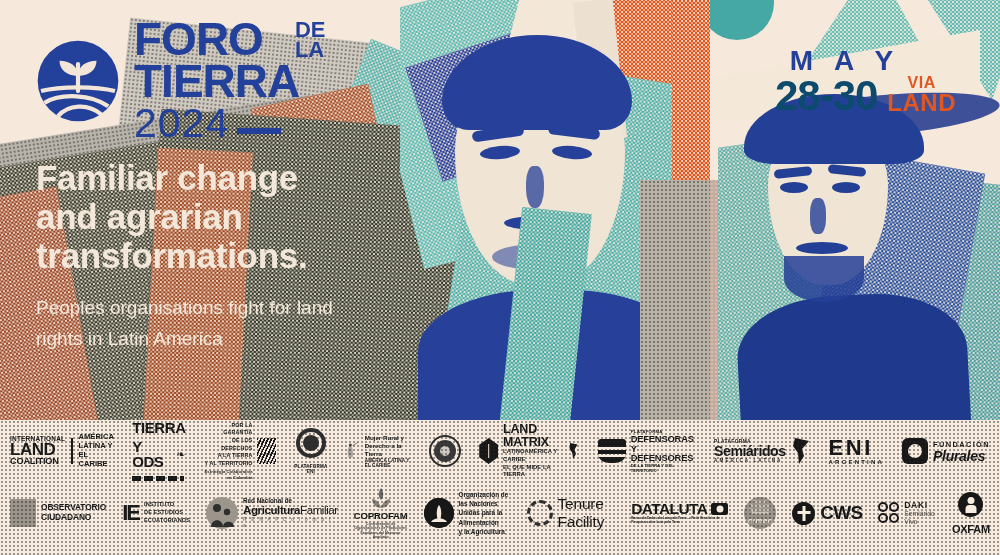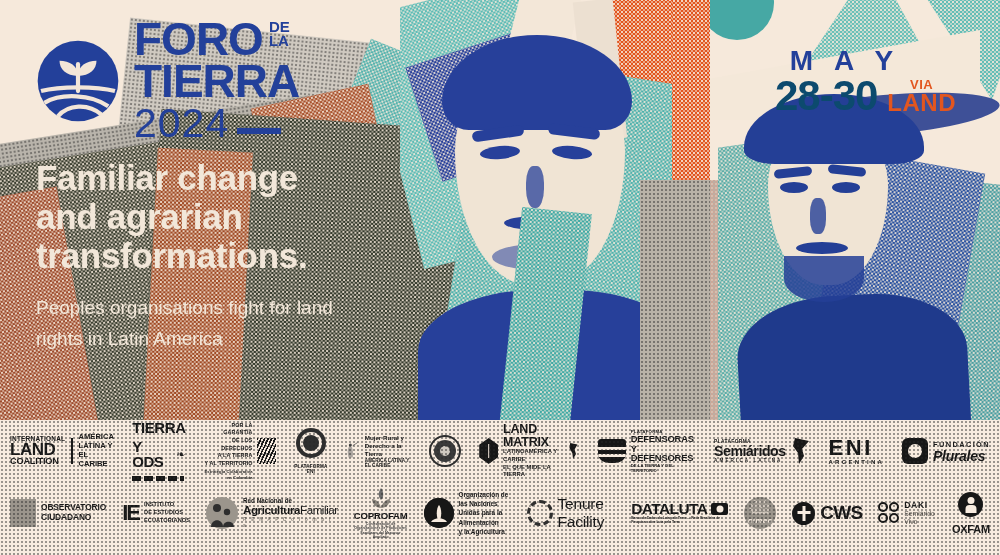--- a/index.html
+++ b/index.html
@@ -128,32 +128,32 @@
                  clip-path: polygon(0% 60%, 100% 0%, 100% 100%, 0% 100%); }
   .grey-right  { left: 640px; top: 180px; width: 110px; height: 245px; background: #bbb4a9; }
   .salmon-r    { left: 700px; top: 180px; width: 60px; height: 245px; background: #d9a08c; opacity: .55; }
 
   
   .brand { position: absolute; left: 36px; top: 18px; display: flex; align-items: center; gap: 14px; }
   .brand-mark { width: 84px; height: 84px; flex: 0 0 84px; }
   .brand-word { display: block; }
   .bw-line1 { display: flex; align-items: flex-start; gap: 6px; }
   .bw-foro { font-size: 46px; font-weight: 800; color: #23409a; letter-spacing: -1px; line-height: .92; }
-  .bw-dela { font-size: 15px; font-weight: 800; color: #23409a; line-height: .92; padding-top: 2px; }
+  .bw-dela { font-size: 22px; font-weight: 800; color: #23409a; line-height: .92; padding-top: 2px; margin-left: 26px; }
   .bw-tierra { font-size: 46px; font-weight: 800; color: #23409a; letter-spacing: -1px; line-height: .92; }
   .bw-line3 { display: flex; align-items: center; gap: 8px; }
   .bw-2024 { font-size: 41px; font-weight: 500; color: #23409a; letter-spacing: 1px; line-height: 1; }
   .bw-rule { width: 44px; height: 6px; background: #23409a; margin-top: 16px; }
 
   .datebox { position: absolute; right: 44px; top: 46px; text-align: center; }
   .d-may { font-size: 28px; font-weight: 800; color: #23409a; letter-spacing: 7px; line-height: 1.05; }
   .d-row { display: flex; align-items: flex-end; gap: 10px; }
   .d-days { font-size: 42px; font-weight: 800; color: #0c4a6e; letter-spacing: -1px; line-height: 1; margin-left: 41px; }
   .d-via-wrap { padding-bottom: 2px; }
-  .d-via { font-size: 13px; font-weight: 800; color: #e2561f; line-height: 1; letter-spacing: .5px; }
+  .d-via { font-size: 16px; font-weight: 800; color: #e2561f; line-height: 1; letter-spacing: .5px; }
   .d-zoom { font-size: 24px; font-weight: 800; color: #e2561f; line-height: 1; letter-spacing: .5px; }
 
   .headline { position: absolute; left: 36px; top: 158px; width: 430px; }
   .hl-main { font-size: 35px; font-weight: 700; color: #f2e7d9; line-height: 1.12; letter-spacing: -.3px; }
   .hl-sub { margin-top: 16px; font-size: 19px; font-weight: 400; color: #f2e7d9; line-height: 1.65; }
 
   
   .logobar { position: absolute; left: 0; top: 420px; width: 1000px; height: 135px; background: #f8ece0; }
   .logorow { display: flex; align-items: center; justify-content: center; gap: 18px; height: 62px; padding: 0 10px; }
   .logorow.r2 { gap: 16px; }

